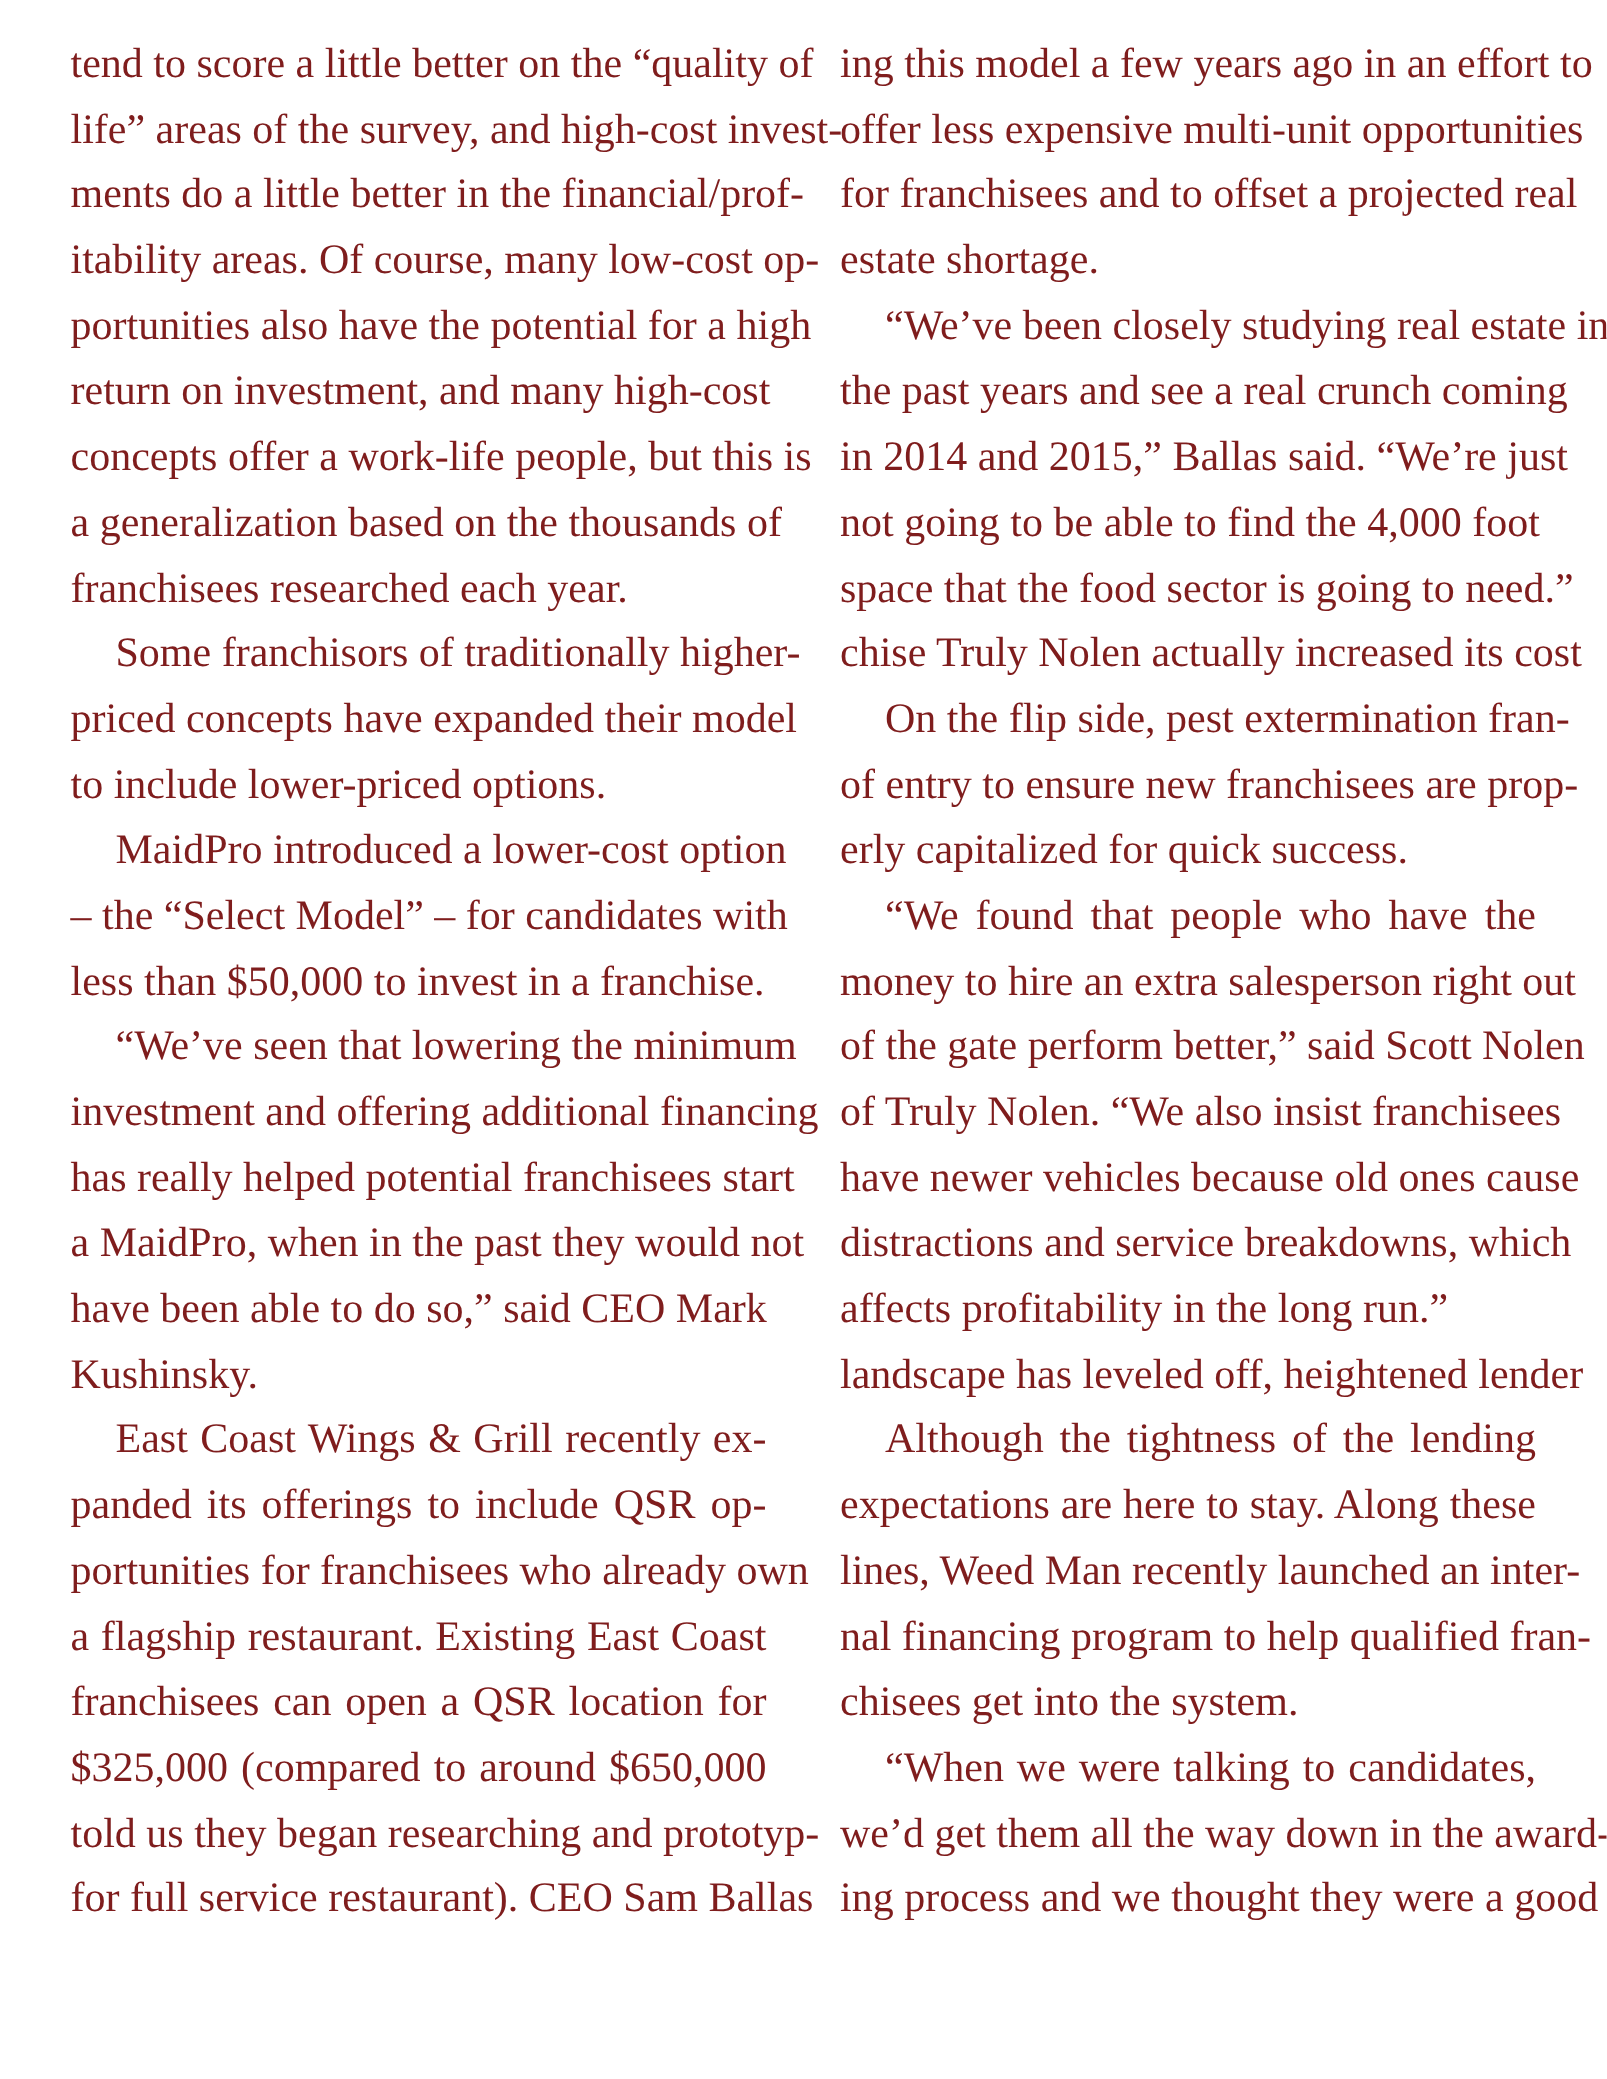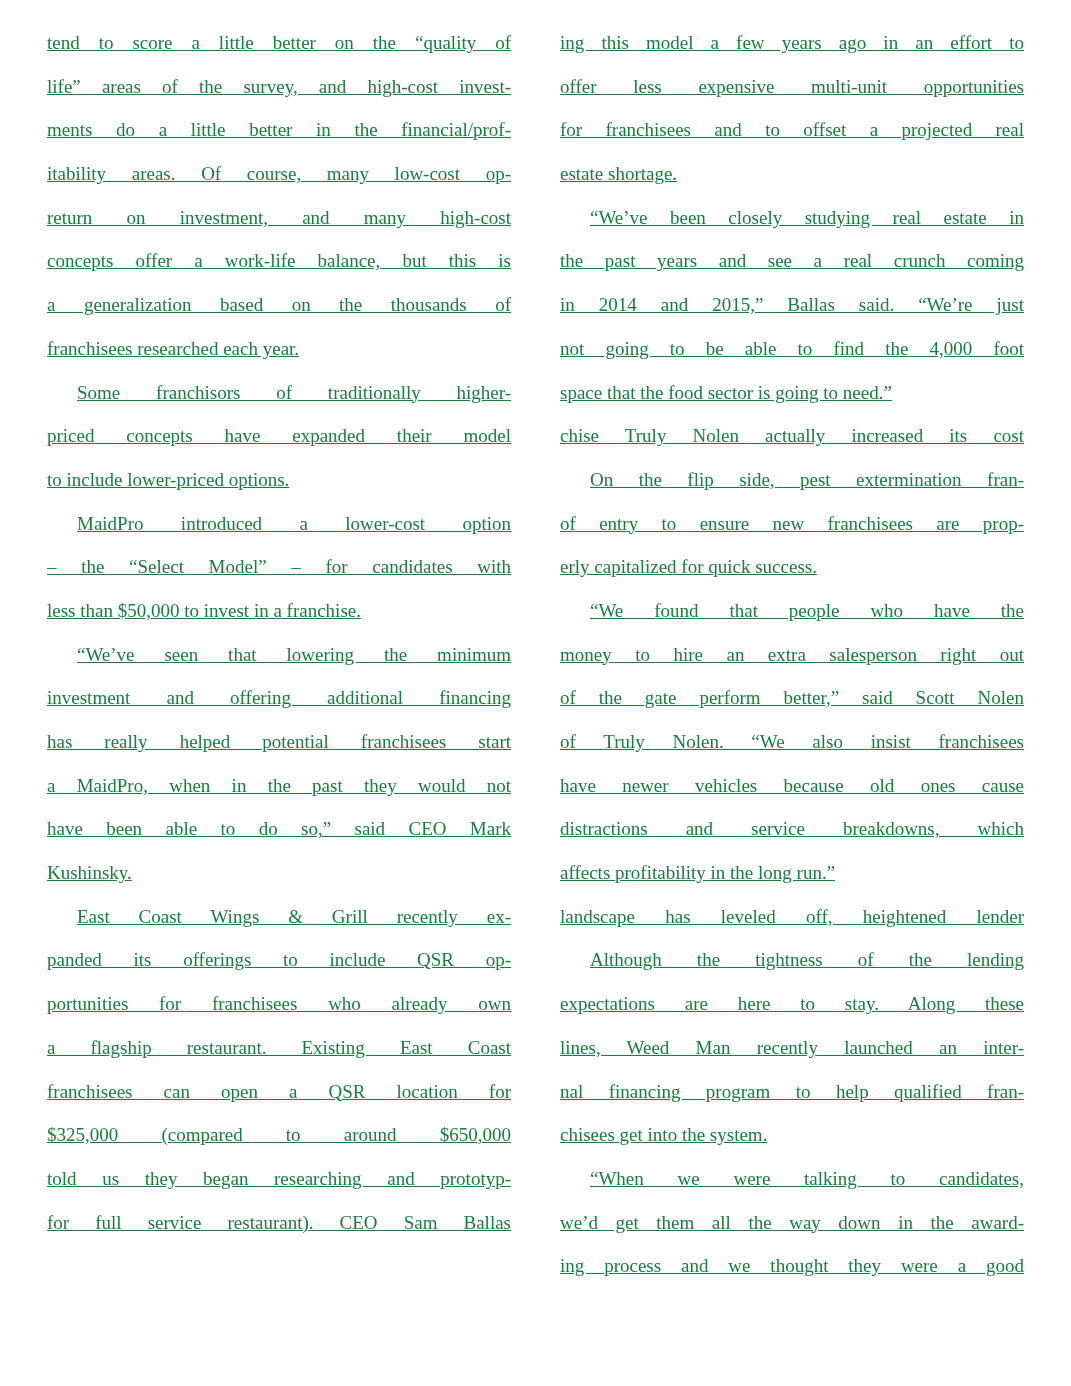--- a/index.html
+++ b/index.html
@@ -3,45 +3,45 @@
 <meta charset="utf-8">
 <style>
   html, body { margin: 0; padding: 0; background: #ffffff; }
   body { width: 1071px; height: 1386px; position: relative; overflow: hidden; }
   .page { position: absolute; left: 0; top: 0; width: 1071px; height: 1386px; }
   .col { position: absolute; top: 21px; width: 464px; }
   .col-left { left: 47px; }
   .col-right { left: 560px; }
   .line {
     font-family: "Liberation Serif", "DejaVu Serif", serif;
-    font-size: 19px;
-    color: #15803d;
+    font-size: 28px;
+    color: #7f1d1d;
     height: 43.7px;
     line-height: 43.7px;
     white-space: nowrap;
     text-align: justify;
     text-align-last: justify;
     overflow: visible;
-    text-decoration: underline;
   }
   .line.last { text-align-last: left; }
   .line.indent { text-indent: 30px; }
 </style>
 </head>
 <body>
 
 <div class="page">
   <div class="col col-left">
       <div class="para">
         <div class="line">tend to score a little better on the “quality of</div>
         <div class="line">life” areas of the survey, and high-cost invest-</div>
         <div class="line">ments do a little better in the financial/prof-</div>
         <div class="line">itability areas. Of course, many low-cost op-</div>
+        <div class="line">portunities also have the potential for a high</div>
         <div class="line">return on investment, and many high-cost</div>
-        <div class="line">concepts offer a work-life balance, but this is</div>
+        <div class="line">concepts offer a work-life people, but this is</div>
         <div class="line">a generalization based on the thousands of</div>
         <div class="line last">franchisees researched each year.</div>
       </div>
       <div class="para">
         <div class="line indent">Some franchisors of traditionally higher-</div>
         <div class="line">priced concepts have expanded their model</div>
         <div class="line last">to include lower-priced options.</div>
       </div>
       <div class="para">
         <div class="line indent">MaidPro introduced a lower-cost option</div>

